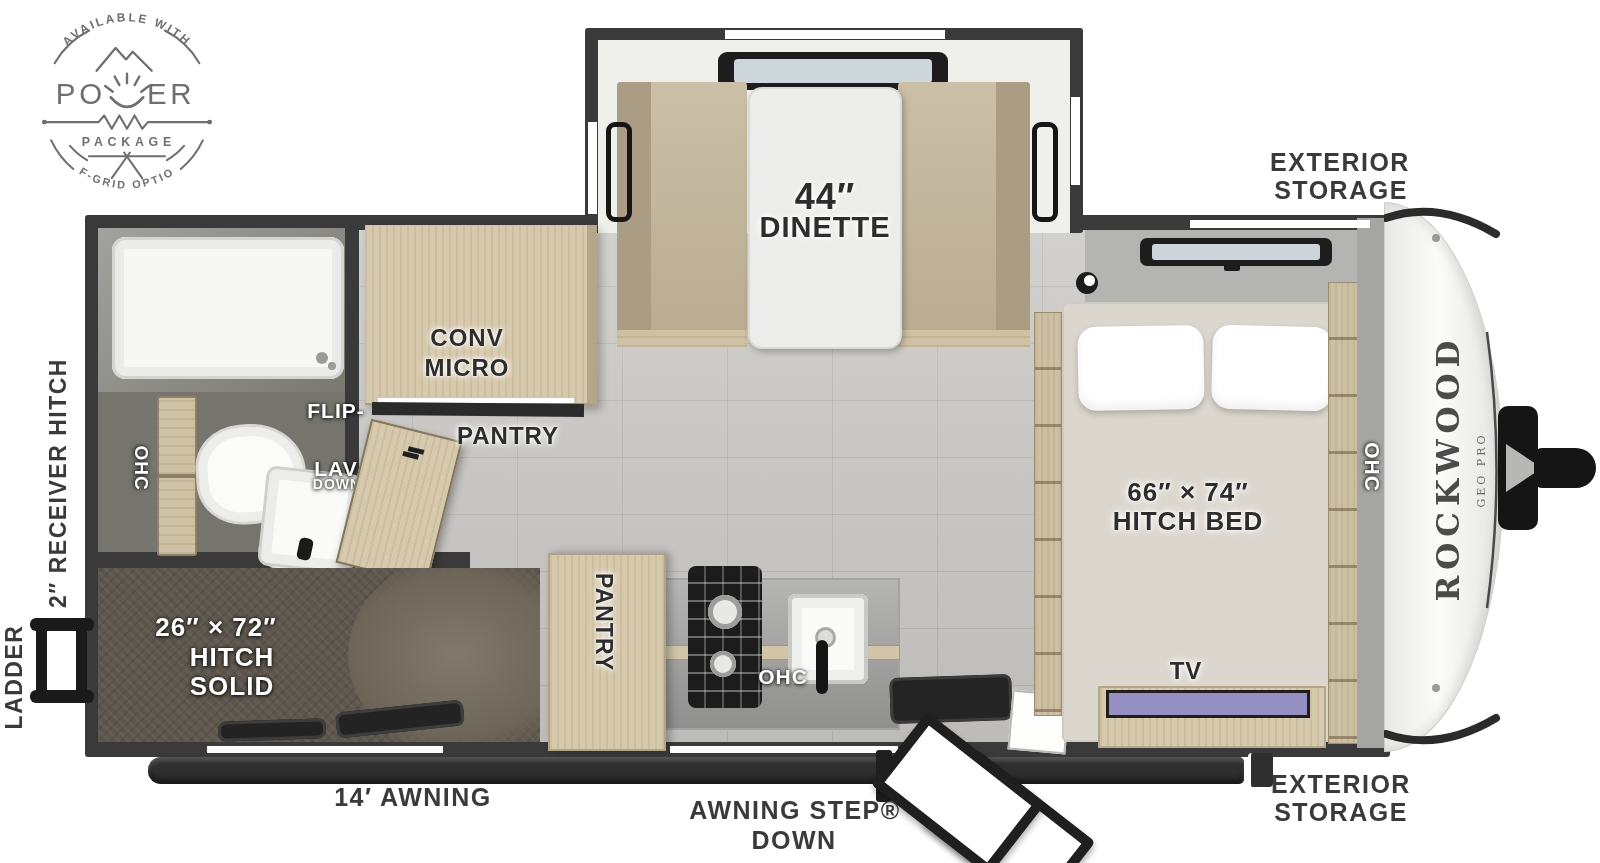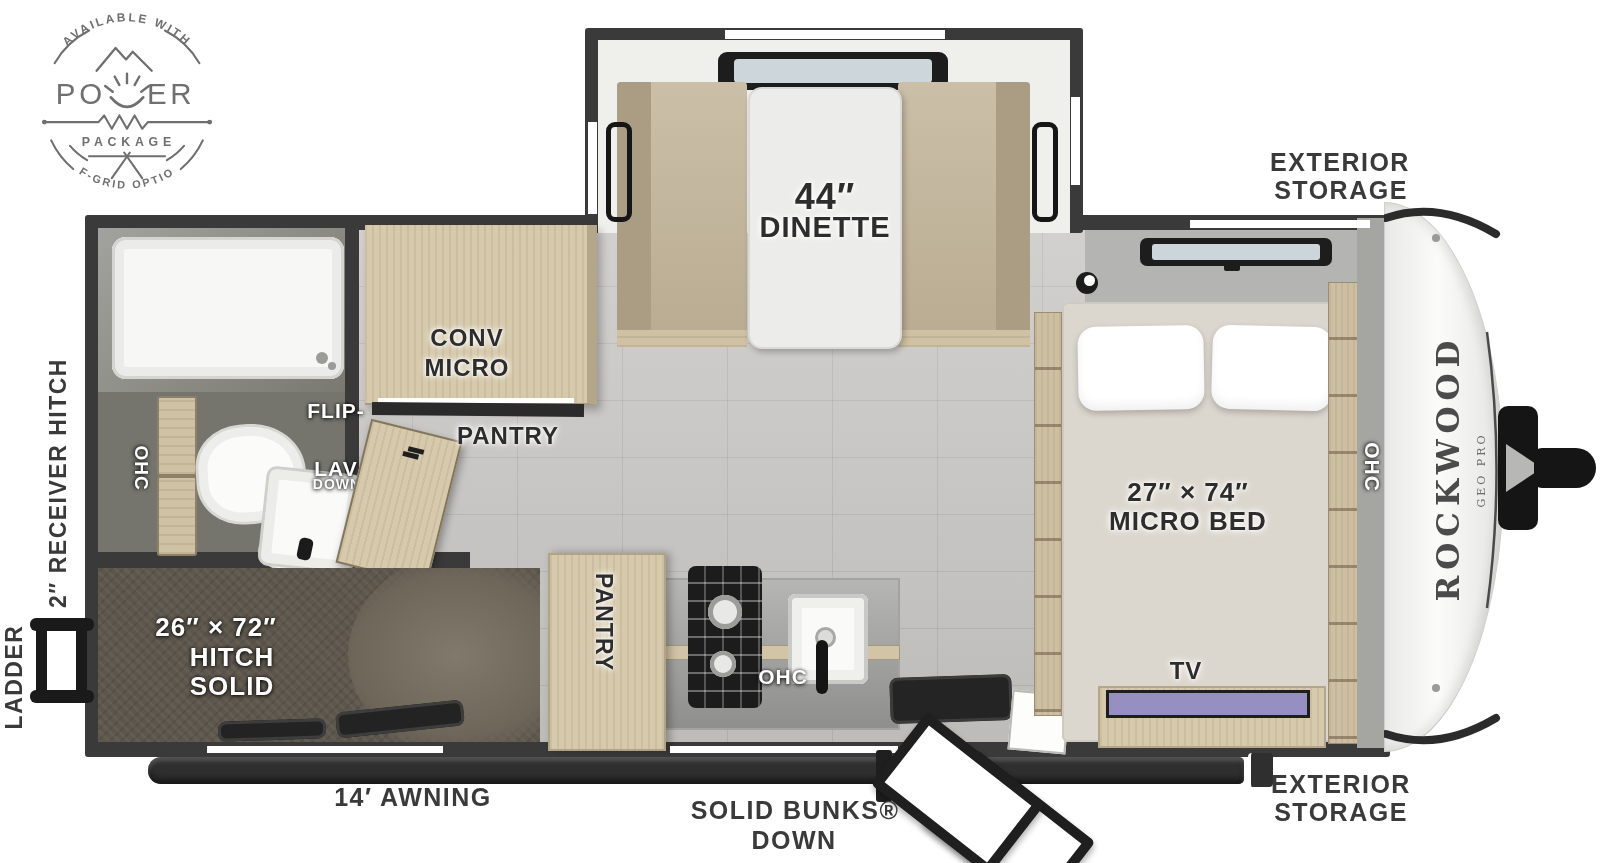--- a/index.html
+++ b/index.html
@@ -183,22 +183,22 @@
   <div class="abs" style="left:1224px;top:262px;width:16px;height:9px;background:#1d1d1d;border-radius:2px;"></div>
   <div class="abs" style="left:1076px;top:272px;width:22px;height:22px;border-radius:50%;background:#1c1c1c;"></div>
   <div class="abs" style="left:1084px;top:275px;width:11px;height:11px;border-radius:50%;background:#fff;"></div>
 
   <div class="abs" style="left:1062px;top:302px;width:276px;height:440px;background:#dcd7ce;border-radius:6px;
               box-shadow:inset 0 0 0 2px #cfcac1;"></div>
   <div class="abs" style="left:1078px;top:326px;width:126px;height:84px;background:#fff;border-radius:18px;transform:rotate(-1deg);
               box-shadow:0 3px 6px rgba(0,0,0,.22), inset 0 -6px 10px rgba(0,0,0,.06);"></div>
   <div class="abs" style="left:1212px;top:326px;width:120px;height:84px;background:#fff;border-radius:18px;transform:rotate(1.5deg);
               box-shadow:0 3px 6px rgba(0,0,0,.22), inset 0 -6px 10px rgba(0,0,0,.06);"></div>
-  <div class="lbl dark" style="left:1188px;top:492px;font-size:26px;">27″ × 74″</div>
-  <div class="lbl dark" style="left:1188px;top:521px;font-size:26px;">MICRO BED</div>
+  <div class="lbl dark" style="left:1188px;top:492px;font-size:26px;">66″ × 74″</div>
+  <div class="lbl dark" style="left:1188px;top:521px;font-size:26px;">HITCH BED</div>
 
   <div class="abs planks" style="left:1328px;top:282px;width:30px;height:460px;border:1px solid #9a8d70;"></div>
 
   <div class="abs wood" style="left:1098px;top:686px;width:224px;height:58px;border:2px solid #b3a689;"></div>
   <div class="abs" style="left:1106px;top:690px;width:198px;height:22px;background:#958fc2;border:3px solid #1e1e1e;"></div>
   <div class="lbl dark" style="left:1186px;top:671px;font-size:24px;">TV</div>
 
   <div class="abs" style="left:1357px;top:218px;width:34px;height:530px;background:#a5a5a1;"></div>
   <div class="lbl white rotcw" style="left:1372px;top:467px;font-size:21px;">OHC</div>
 
@@ -242,18 +242,18 @@
   <div class="abs" style="left:933px;top:786px;width:130px;height:72px;background:#fff;border:10px solid #1f1f1f;border-radius:5px;
               transform:rotate(38deg);box-shadow:3px 3px 6px rgba(0,0,0,.3);"></div>
   <div class="abs" style="left:883px;top:748px;width:130px;height:72px;background:#fff;border:10px solid #1f1f1f;border-radius:5px;
               transform:rotate(38deg);box-shadow:3px 3px 6px rgba(0,0,0,.3);"></div>
 
   <div class="lbl ext" style="left:1340px;top:162px;font-size:25px;">EXTERIOR</div>
   <div class="lbl ext" style="left:1341px;top:190px;font-size:25px;">STORAGE</div>
   <div class="lbl ext" style="left:1341px;top:784px;font-size:25px;">EXTERIOR</div>
   <div class="lbl ext" style="left:1341px;top:812px;font-size:25px;">STORAGE</div>
   <div class="lbl ext" style="left:413px;top:797px;font-size:25px;">14′ AWNING</div>
-  <div class="lbl ext" style="left:795px;top:810px;font-size:25px;">SOLID BUNKS®</div>
+  <div class="lbl ext" style="left:795px;top:810px;font-size:25px;">AWNING STEP®</div>
   <div class="lbl ext" style="left:794px;top:840px;font-size:25px;">DOWN</div>
   <div class="lbl ext rotccw" style="left:58px;top:483px;font-size:23px;">2″ RECEIVER HITCH</div>
   <div class="lbl ext rotccw" style="left:14px;top:677px;font-size:23px;">LADDER</div>
 
 </div>
 
 </body></html>

